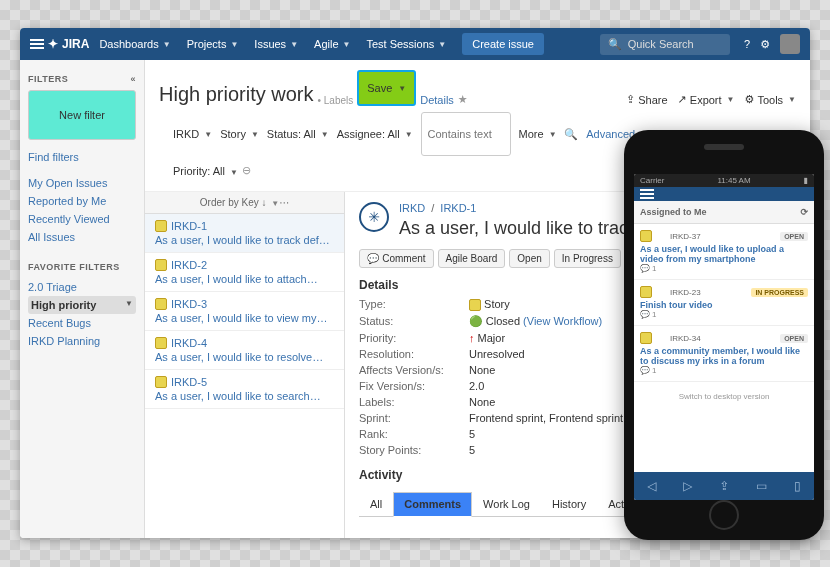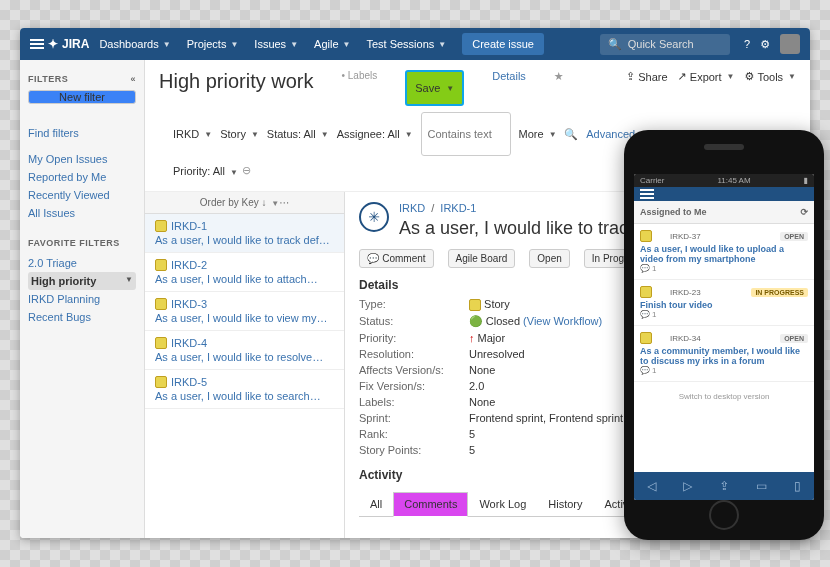--- a/index.html
+++ b/index.html
@@ -11,26 +11,26 @@
 .logo{font-weight:bold;font-size:12px;display:flex;align-items:center;gap:4px}
 .create{background:#3572b0;padding:5px 10px;border-radius:3px;margin-left:6px}
 .search-box{margin-left:auto;background:rgba(255,255,255,.15);border-radius:3px;padding:4px 8px;display:flex;align-items:center;gap:6px;color:#eee;width:130px}
 .search-box input{background:none;border:none;color:#fff;font-size:11px;width:90px;outline:none}
 .search-box input::placeholder{color:#ddd}
 .topright{display:flex;align-items:center;gap:10px;margin-left:10px}
 .avatar{width:20px;height:20px;background:#888;border-radius:3px}
 .body{display:flex;height:calc(100% - 32px)}
 .sidebar{width:125px;border-right:1px solid #ddd;padding:8px;background:#f5f5f5}
 .sidebar h4{font-size:9px;color:#666;letter-spacing:.5px;margin:6px 0;display:flex;justify-content:space-between}
-.newfilter{background:#3b82f6;border:1px solid #ccc;padding:0;text-align:center;border-radius:3px;margin-bottom:20px;cursor:pointer}
+.newfilter{background:#5eead4;border:1px solid #ccc;padding:18px;text-align:center;border-radius:3px;margin-bottom:8px;cursor:pointer}
 .sidebar a{display:block;color:#3b73af;text-decoration:none;padding:3px 0;font-size:11px}
 .sidebar .active{font-weight:bold;color:#333;background:#ddd;padding:3px;border-radius:3px;display:flex;justify-content:space-between}
 .main{flex:1;display:flex;flex-direction:column;overflow:hidden}
 .pagehead{padding:10px 14px 6px;border-bottom:1px solid #eee}
-.pagehead .row1{display:flex;align-items:flex-start;gap:28px}
+.pagehead .row1{display:flex;align-items:flex-end;gap:4px}
 .pagehead h1{font-size:20px;font-weight:normal;color:#333}
 .edited{color:#999;font-size:10px}
 .savebtn{border:2px solid #0ea5e9;background:#84cc16;padding:10px 8px;border-radius:3px;display:flex;align-items:center;gap:4px}
 .detailslnk{color:#3b73af}
 .spacer{flex:1}
 .actions{display:flex;gap:10px;color:#333;font-size:11px}
 .actions span{display:flex;align-items:center;gap:3px;cursor:pointer}
 .filterbar{display:flex;align-items:center;gap:8px;padding:6px 14px;font-size:11px;flex-wrap:wrap}
 .filterbar .chip{display:flex;align-items:center;gap:3px;cursor:pointer}
 .txtin{border:1px solid #ccc;padding:15px 6px;border-radius:3px;width:90px;font-size:11px}
@@ -44,31 +44,31 @@
 .issue .key{display:flex;align-items:center;gap:4px;font-size:11px}
 .issue .key a{color:#3b73af;text-decoration:none}
 .issue .sum{color:#3b73af;font-size:11px;margin-top:2px;white-space:nowrap;overflow:hidden;text-overflow:ellipsis}
 .storyico{width:12px;height:12px;background:#e8d44f;border:1px solid #c0a020;border-radius:2px;display:inline-block}
 .detailcol{flex:1;padding:10px 14px;overflow:hidden}
 .bc{font-size:11px;color:#666;display:flex;align-items:center;gap:6px}
 .bc a{color:#3b73af;text-decoration:none}
 .bigico{width:30px;height:30px;border:2px solid #205081;border-radius:50%;display:flex;align-items:center;justify-content:center;font-size:14px;color:#205081}
 .issuetitle{font-size:18px;color:#333;margin-top:4px}
 .titlerow{display:flex;gap:10px;align-items:flex-start}
-.toolbar{display:flex;gap:14px;margin:10px 0}
+.toolbar{display:flex;gap:4px;margin:10px 0}
 .tbtn{border:1px solid #ccc;background:#f4f4f4;padding:3px 7px;border-radius:3px;font-size:10px;cursor:pointer}
 .section h3{font-size:12px;font-weight:bold;margin:8px 0 6px;color:#333}
 .fields{display:grid;grid-template-columns:100px 1fr;gap:4px 10px;font-size:11px}
 .fields .lbl{color:#666}
 .fields .val{color:#333}
 .link{color:#3b73af}
 .red{color:#c00}
 .acttabs{display:flex;border-bottom:1px solid #ccc;margin-top:10px}
 .acttabs span{padding:5px 10px;font-size:11px;border:1px solid transparent;cursor:pointer}
-.acttabs .active{border:1px solid #ccc;border-bottom:1px solid #fff;background:#d946ef;margin-bottom:-1px;font-weight:normal}
+.acttabs .active{border:1px solid #ccc;border-bottom:1px solid #fff;background:#3b82f6;margin-bottom:-1px;font-weight:bold}
 
 
 .phone{position:absolute;right:6px;top:130px;width:200px;height:410px;background:#111;border-radius:24px;padding:44px 10px 40px;box-shadow:0 4px 20px rgba(0,0,0,.4)}
 .phone::before{content:"";position:absolute;top:14px;left:50%;transform:translateX(-50%);width:40px;height:6px;background:#333;border-radius:3px}
 .phone::after{content:"";position:absolute;bottom:10px;left:50%;transform:translateX(-50%);width:26px;height:26px;border:2px solid #333;border-radius:50%}
 .screen{background:#fff;width:100%;height:100%;border-radius:2px;overflow:hidden;font-size:9px;display:flex;flex-direction:column}
 .statusbar{background:#222;color:#aaa;font-size:8px;padding:2px 6px;display:flex;justify-content:space-between}
 .mhead{background:#205081;color:#fff;padding:6px;display:flex;align-items:center}
 .mtitle{background:#f5f5f5;padding:6px;font-weight:bold;display:flex;justify-content:space-between;color:#666;border-bottom:1px solid #ddd}
 .mitem{padding:6px;border-bottom:1px solid #eee}
@@ -131,22 +131,22 @@
       <a>My Open Issues</a>
       <a>Reported by Me</a>
       <a>Recently Viewed</a>
       <a>All Issues</a>
       <h4 style="margin-top:16px">FAVORITE FILTERS</h4>
       <a>2.0 Triage</a>
       <div class="active">
           <span>High priority</span>
           <span class="caret">▼</span>
         </div>
+      <a>Recent Bugs</a>
       <a>IRKD Planning</a>
-      <a>Recent Bugs</a>
     </div>
 
     <div class="main">
       <div class="pagehead">
         <div class="row1">
           <h1>High priority work</h1>
           <span class="edited">• Labels</span>
           <span class="savebtn">
               <span>Save</span>
               <span class="caret">▼</span>

